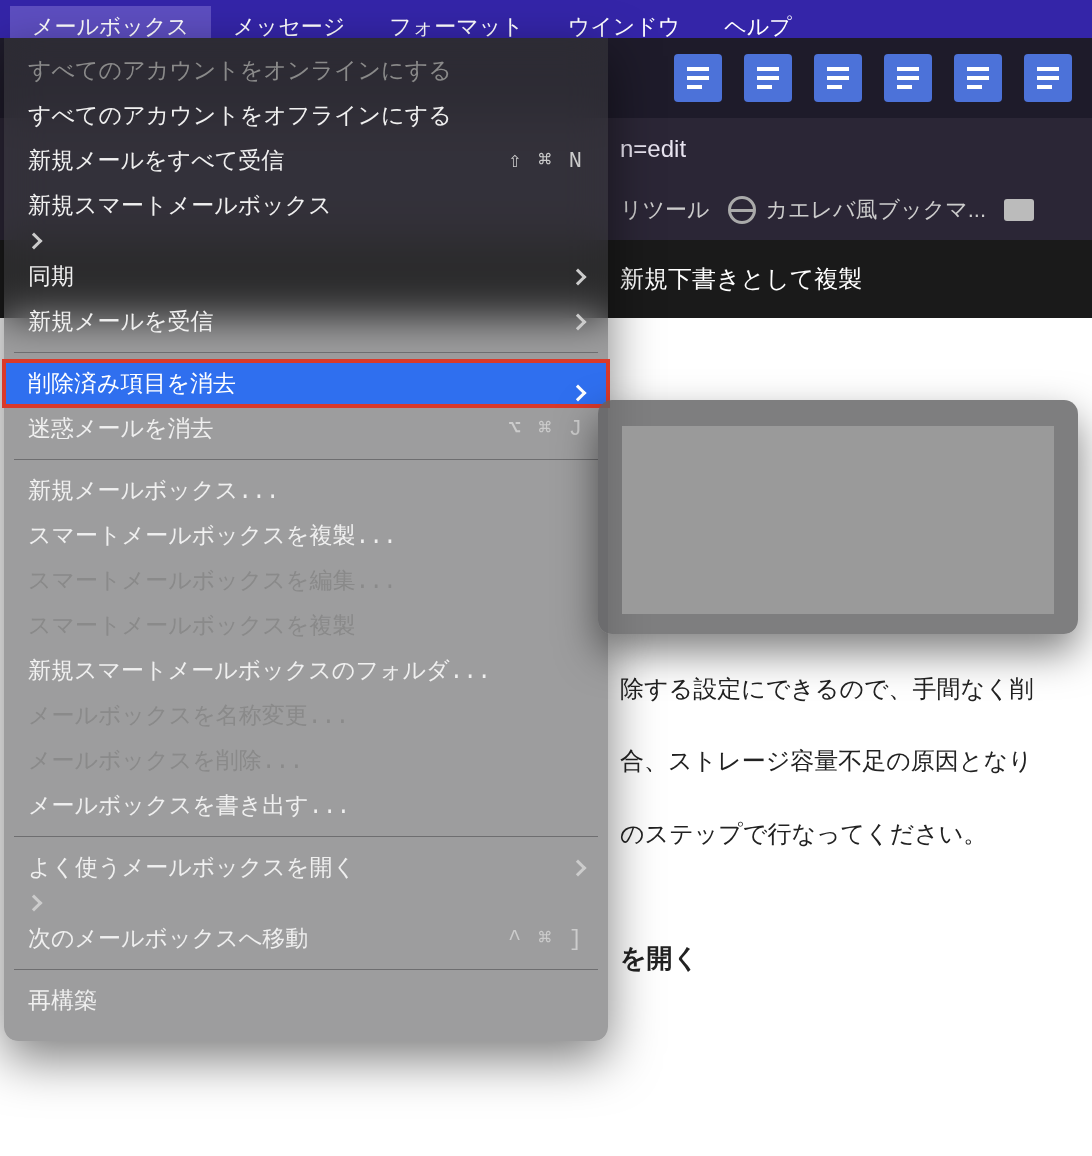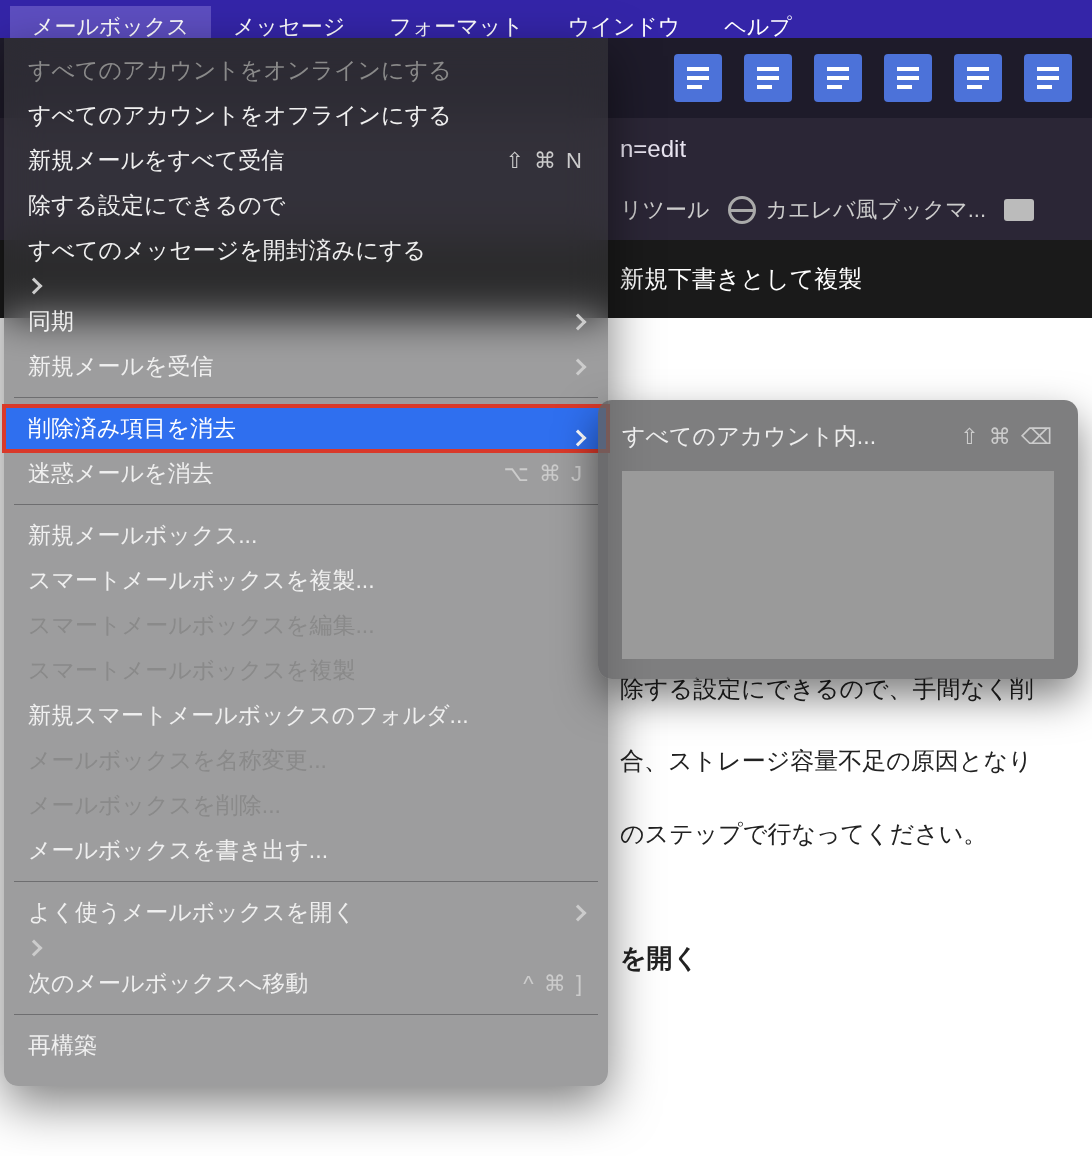--- a/index.html
+++ b/index.html
@@ -118,20 +118,21 @@
     box-shadow: 0 18px 50px rgba(0,0,0,0.5);
     backdrop-filter: blur(20px);
   }
   .menuitem {
     display: flex;
     align-items: center;
     justify-content: space-between;
     padding: 7px 24px 7px 24px;
     font-size: 23px;
     color: #f0f0f0;
+    font-family: Liberation Mono, monospace;
   }
   .menuitem.disabled { color: #8a8a8a; }
   .menuitem.highlighted {
     background: #2f6fef;
     color:#fff;
     align-items:flex-end;
   }
   .menuitem.highlighted-box{
     outline:4px solid #d9392a;
     outline-offset:-2px;
@@ -222,24 +223,21 @@
       <span>すべてのアカウントをオンラインにする</span>
     </div>
     <div class="menuitem">
       <span>すべてのアカウントをオフラインにする</span>
     </div>
     <div class="menuitem">
       <span>新規メールをすべて受信</span>
       <span class="shortcut">⇧ ⌘ N</span>
     </div>
     <div class="menuitem">
-      <span>除する設定にできるので</span>
-    </div>
-    <div class="menuitem">
-      <span>すべてのメッセージを開封済みにする</span>
+      <span>新規スマートメールボックス</span>
     </div>
     <div class="menuitem">
       <span class="chevron"></span>
     </div>
     <div class="menuitem">
       <span>同期</span>
       <span class="chevron"></span>
     </div>
     <div class="menuitem">
       <span>新規メールを受信</span>
@@ -291,18 +289,14 @@
       <span>次のメールボックスへ移動</span>
       <span class="shortcut">^ ⌘  ]</span>
     </div>
     <div class="separator"></div>
     <div class="menuitem">
       <span>再構築</span>
     </div>
   </div>
 
 <div class="submenu">
-  <div class="menuitem">
-    <span>すべてのアカウント内...</span>
-    <span class="shortcut">⇧ ⌘ ⌫</span>
-  </div>
   <div class="preview"></div>
 </div>
 
 </body></html>

